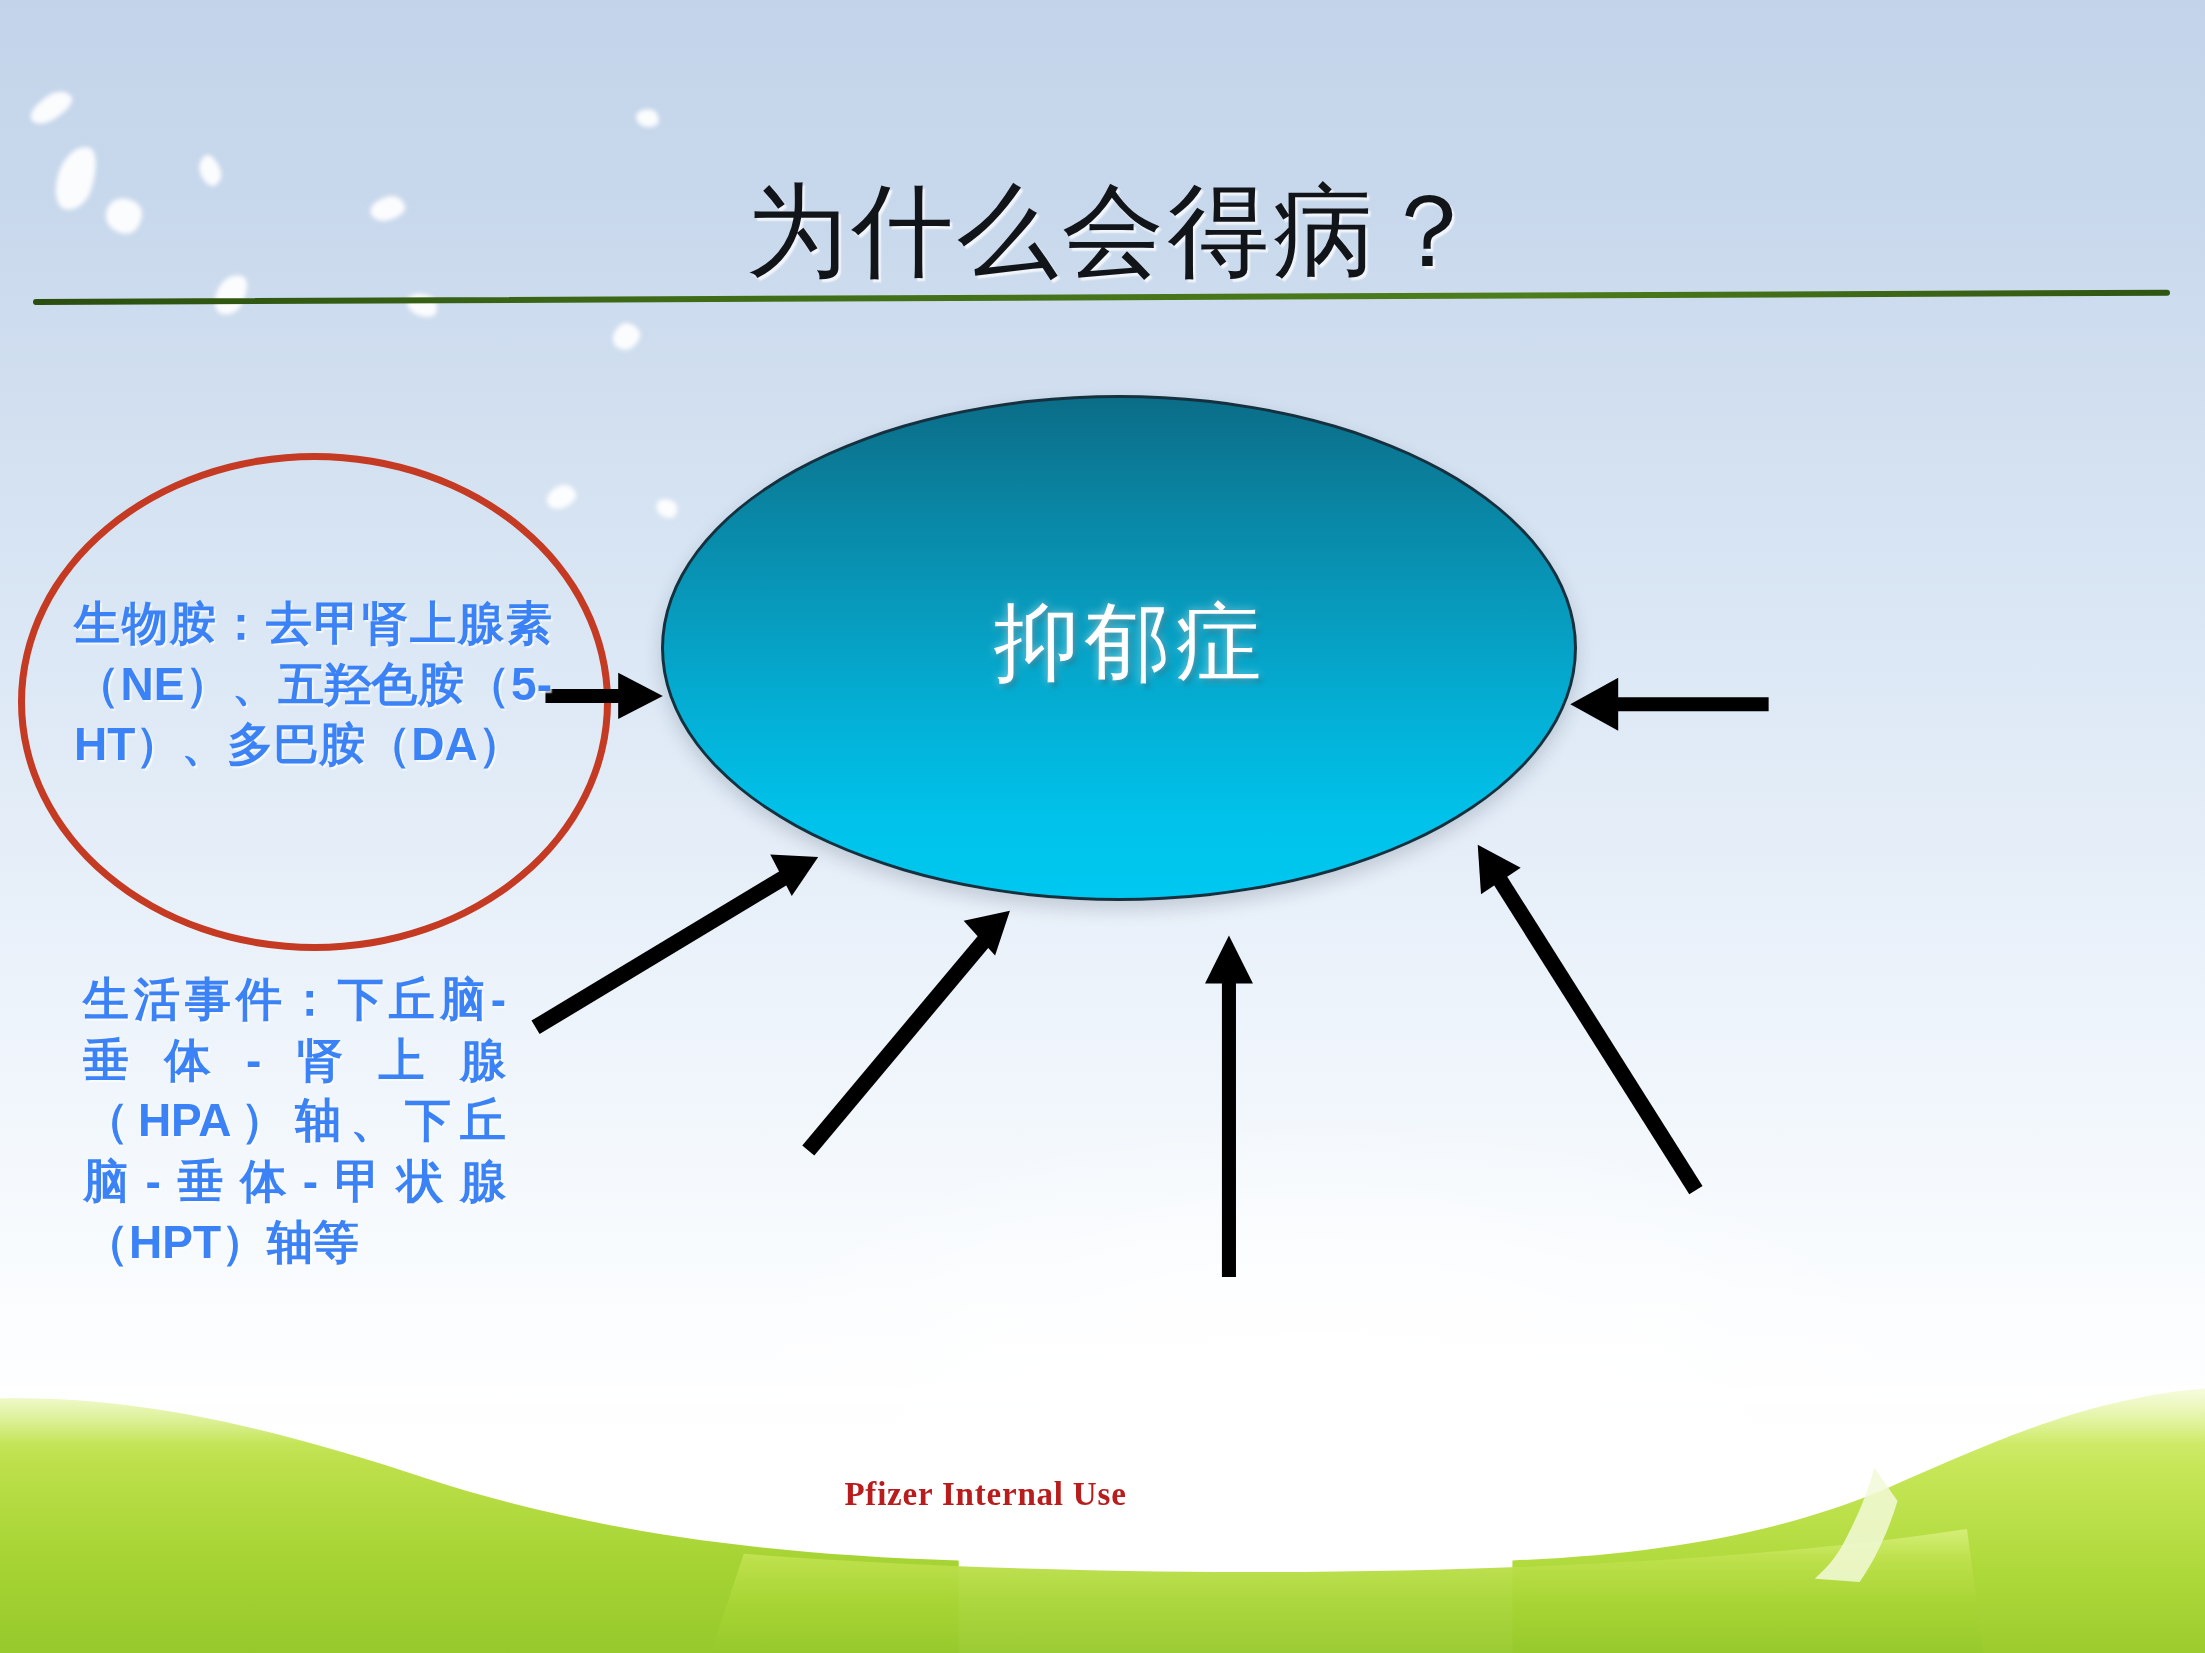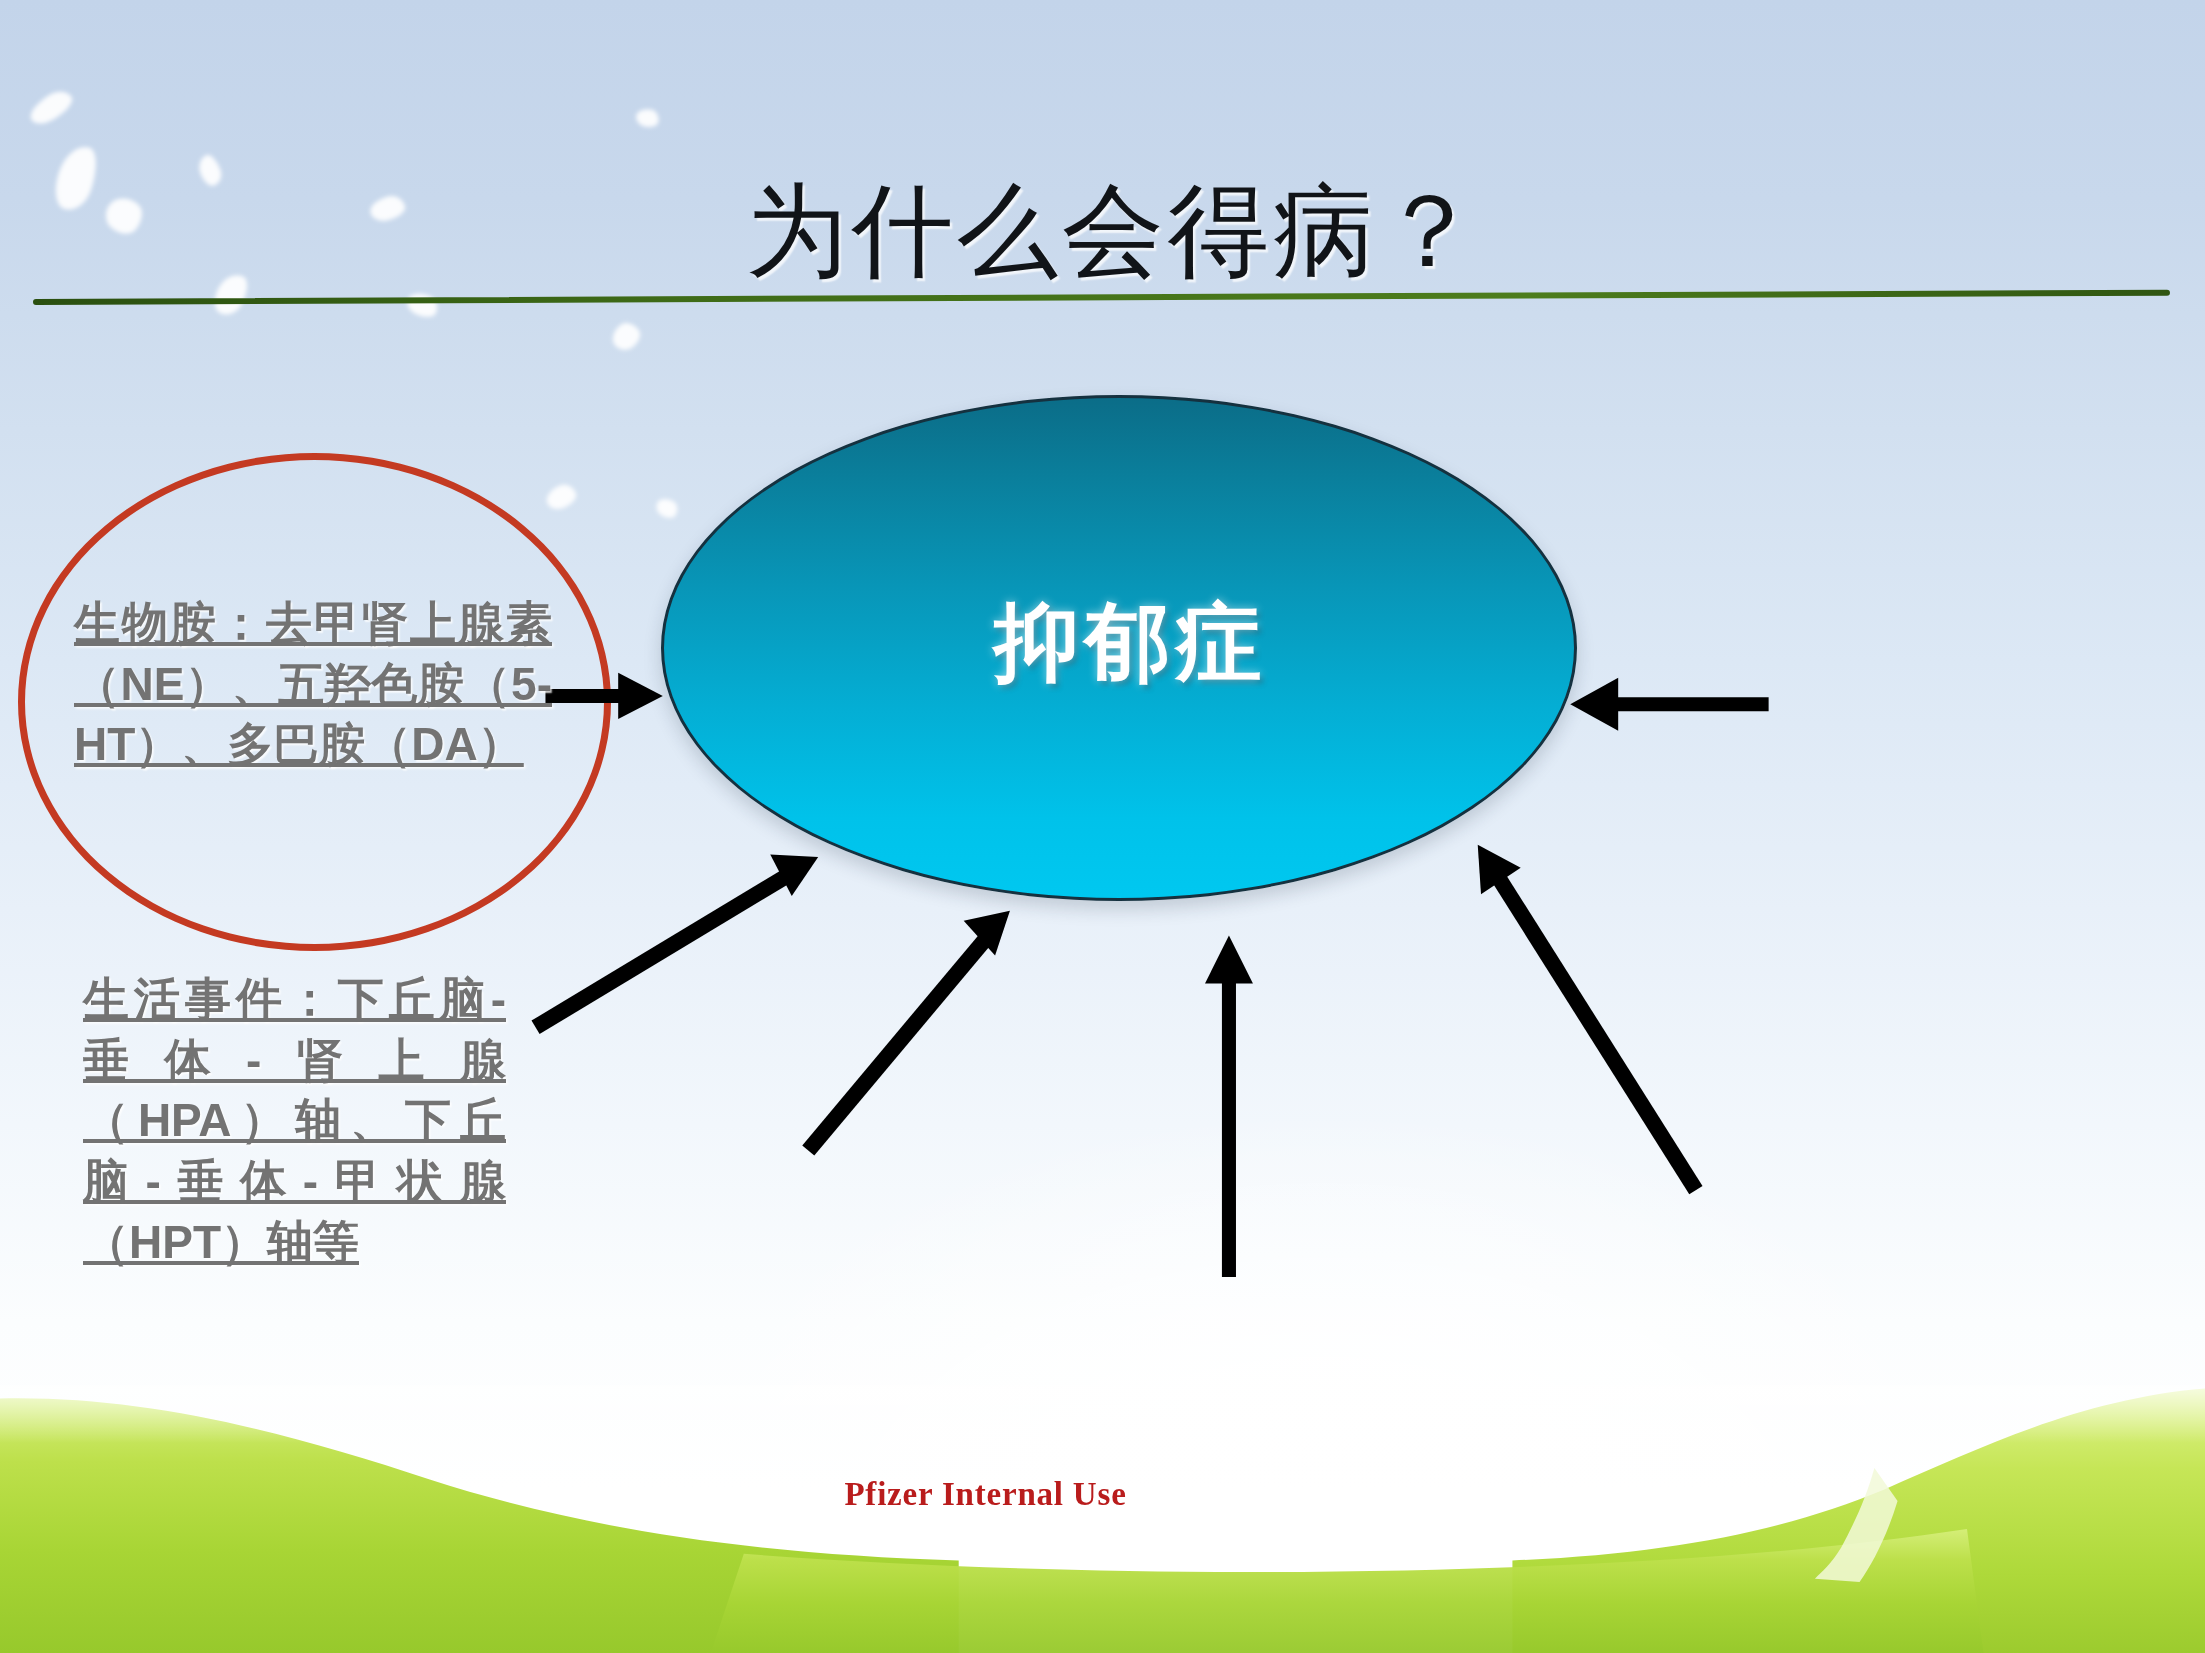--- a/index.html
+++ b/index.html
@@ -99,21 +99,21 @@
         #00c8f0 100%);
     border: 3.3px solid #15313f;
     box-sizing: border-box;
     box-shadow: 0 8.3px 18px rgba(20,40,60,0.18);
     display: flex;
     align-items: center;
     justify-content: center;
   }
   .ellipse-label {
     font-size: 86px;
-    font-weight: bold;
+    font-weight: normal;
     color: #ffffff;
     letter-spacing: 5px;
     text-shadow: 0 0 10px rgba(255,255,255,0.55), 3.3px 4.1px 5px rgba(0,50,70,0.35);
     margin-top: -8.3px;
     margin-left: 22px;
   }
 
   
   .red-circle {
     position: absolute;
@@ -123,25 +123,24 @@
     height: 498px;
     border: 7.4px solid #c43a22;
     border-radius: 50%;
     box-sizing: border-box;
     background: transparent;
   }
 
   
   .txt {
     position: absolute;
-    color: #737373;
+    color: #3b82f6;
     font-weight: bold;
     line-height: 1.32;
     text-shadow: 1.7px 1.7px 1.7px rgba(255,255,255,0.8);
-    text-decoration: underline;
   }
   .txt-biogenic {
     left: 74px;
     top: 593px;
     width: 478px;
     font-size: 46px;
     text-align: justify;
     text-justify: inter-ideograph;
   }
   .txt-neuroendocrine {

